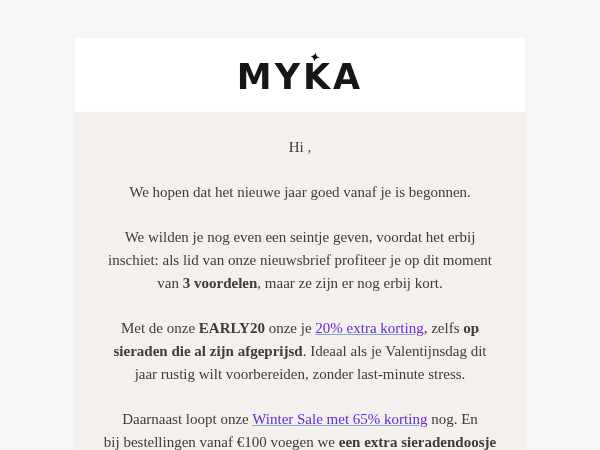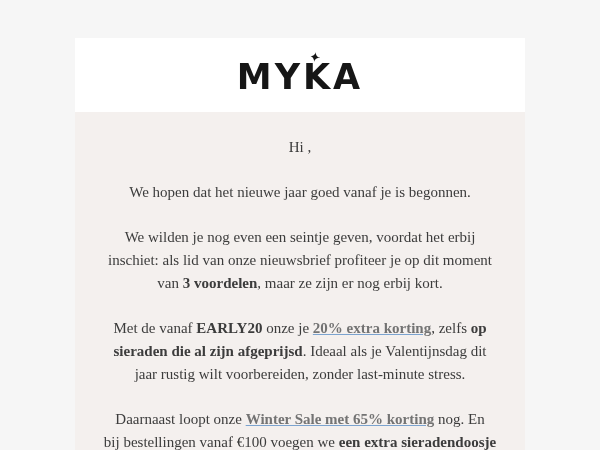--- a/index.html
+++ b/index.html
@@ -61,22 +61,22 @@
     color: #3c3c3c;
   }
   .para {
     margin: 22px 0;
     font-size: 15px;
     line-height: 23px;
     white-space: pre-line;
   }
   .b { font-weight: bold; text-align: center; }
   .link {
-    color: #737373;
-    font-weight: bold;
+    color: #6d28d9;
+    font-weight: normal;
     text-decoration: underline;
     text-decoration-color: #7ba3cf;
     cursor: pointer;
   }
 </style>
 </head>
 <body>
 
 <div class="viewport">
   <div class="card">
@@ -91,21 +91,21 @@
     <div class="card-body">
 
       <p class="para"><span>Hi ,</span></p>
 
       <p class="para"><span>We hopen dat het nieuwe jaar goed vanaf je is begonnen.</span></p>
 
       <p class="para"><span>We wilden je nog even een seintje geven, voordat het erbij
 inschiet: als lid van onze nieuwsbrief profiteer je op dit moment
 van </span><span class="b">3 voordelen</span><span>, maar ze zijn er nog erbij kort.</span></p>
 
-      <p class="para"><span>Met de vanaf </span><span class="b">EARLY20</span><span> onze je </span><a class="link">20% extra korting</a><span>, zelfs </span><span class="b">op
+      <p class="para"><span>Met de onze </span><span class="b">EARLY20</span><span> onze je </span><a class="link">20% extra korting</a><span>, zelfs </span><span class="b">op
 sieraden die al zijn afgeprijsd</span><span>. Ideaal als je Valentijnsdag dit
 jaar rustig wilt voorbereiden, zonder last-minute stress.</span></p>
 
       <p class="para"><span>Daarnaast loopt onze </span><a class="link">Winter Sale met 65% korting</a><span> nog. En
 bij bestellingen vanaf €100 voegen we </span><span class="b">een extra sieradendoosje</span></p>
 
     </div>
   </div>
 </div>
 

